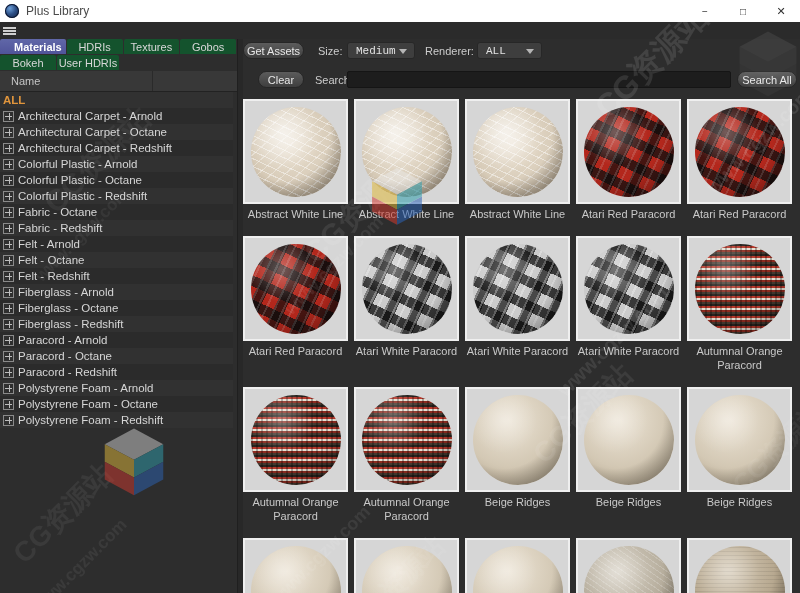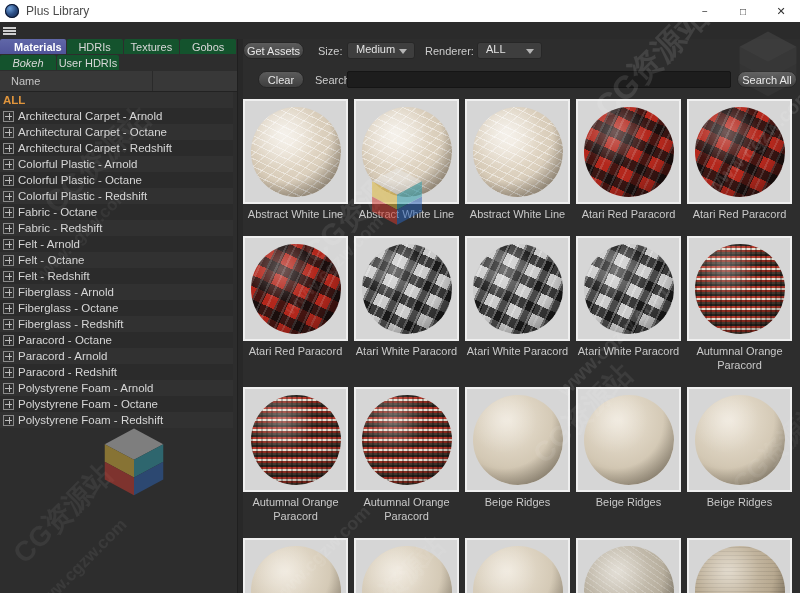--- a/index.html
+++ b/index.html
@@ -48,22 +48,22 @@
   .expander:after{content:"";position:absolute;top:1px;bottom:1px;left:50%;width:1px;background:#bdbdbd;}
   .panel-divider{position:absolute;left:237px;top:39px;width:5px;height:554px;background:#282828;
                  border-left:1px solid #1f1f1f;}
 
   
   .pill-btn{position:absolute;height:17px;border-radius:9px;background:linear-gradient(#5c5c5c,#3e3e3e);
             border:1px solid #262626;color:#e8e8e8;font-size:11px;display:flex;align-items:center;
             justify-content:center;box-sizing:border-box;cursor:default;text-align:center;}
   .tb-label{position:absolute;font-size:11px;color:#cccccc;height:17px;display:flex;align-items:center;}
   .dropdown{position:absolute;height:17px;background:#3e3e3e;border:1px solid #272727;border-radius:3px;
-            display:flex;box-sizing:border-box;color:#e2e2e2;font-size:11px;
-            padding-left:8px;cursor:default;}
+            display:flex;align-items:center;box-sizing:border-box;color:#e2e2e2;font-size:11px;
+            padding-left:8px;cursor:default;font-family:Liberation Mono, monospace;}
   .dropdown .caret{position:absolute;right:7px;top:6px;width:0;height:0;
                    border-left:4px solid transparent;border-right:4px solid transparent;
                    border-top:5px solid #b5b5b5;}
   .search-input{position:absolute;left:347px;top:71px;width:384px;height:17px;background:#1d1d1d;
                 border:1px solid #151515;border-radius:2px;color:#ddd;font-size:11px;
                 box-sizing:border-box;padding:0 4px;font-family:"Liberation Sans",sans-serif;}
 
   
   .grid{position:absolute;left:243px;top:99px;width:552px;}
   .grid-row{display:flex;gap:6px;margin-bottom:15px;}
@@ -129,21 +129,21 @@
 </div>
 
 <div class="tabs">
   <div class="tab-row" id="tab-row-1">
       <div class="tab active" style="width: 59px;">Materials</div>
       <div class="tab" style="width: 59px;">HDRIs</div>
       <div class="tab" style="width: 59px;">Textures</div>
       <div class="tab" style="width: 59px;">Gobos</div>
     </div>
   <div class="tab-row" id="tab-row-2">
-      <div class="tab" style="width: 56px; font-style: italic;">Bokeh</div>
+      <div class="tab" style="width: 56px;">Bokeh</div>
       <div class="tab" style="width: 62px;">User HDRIs</div>
     </div>
 </div>
 
 <div class="name-header">
   <div class="txt">Name</div>
   <div class="name-col-div"></div>
 </div>
 
 <div class="side-list" id="side-list">
@@ -201,25 +201,25 @@
     <div class="side-row">
       <span class="expander"></span>
       <span>Fiberglass - Octane</span>
     </div>
     <div class="side-row">
       <span class="expander"></span>
       <span>Fiberglass - Redshift</span>
     </div>
     <div class="side-row">
       <span class="expander"></span>
+      <span>Paracord - Arnold</span>
+    </div>
+    <div class="side-row">
+      <span class="expander"></span>
       <span>Paracord - Octane</span>
-    </div>
-    <div class="side-row">
-      <span class="expander"></span>
-      <span>Paracord - Arnold</span>
     </div>
     <div class="side-row">
       <span class="expander"></span>
       <span>Paracord - Redshift</span>
     </div>
     <div class="side-row">
       <span class="expander"></span>
       <span>Polystyrene Foam - Arnold</span>
     </div>
     <div class="side-row">

